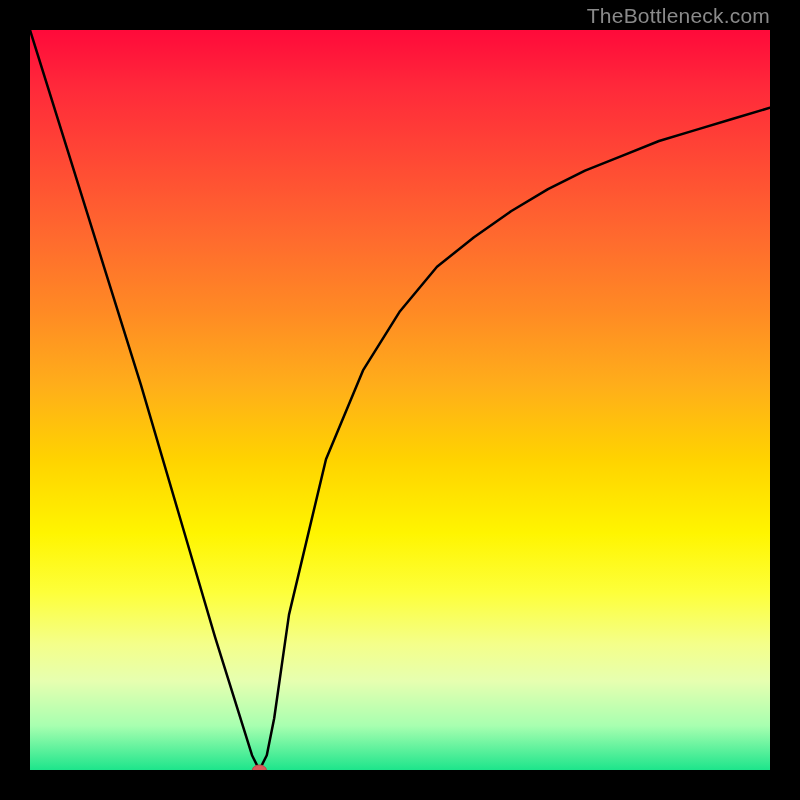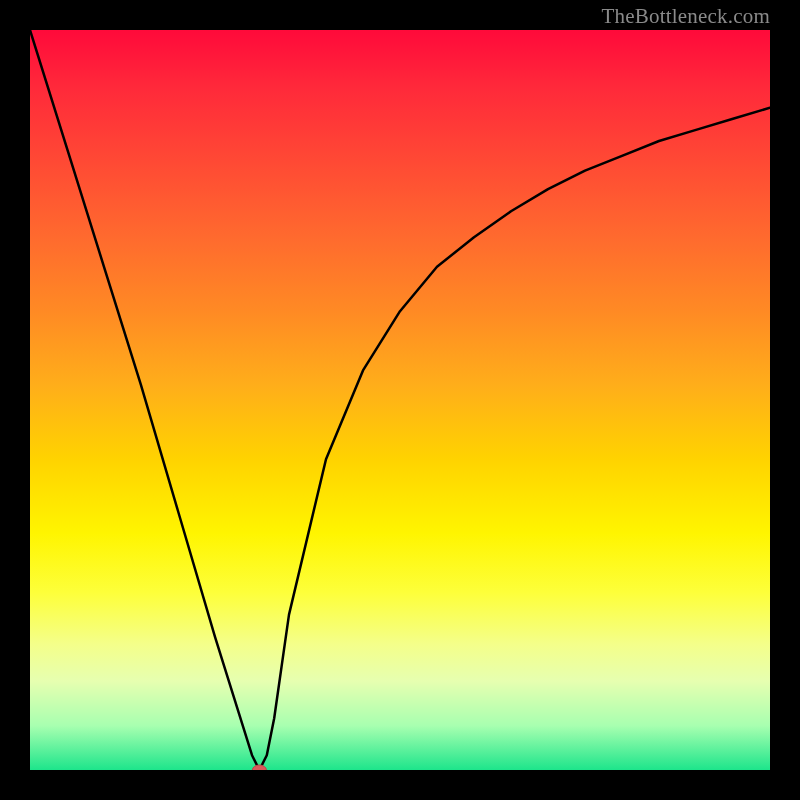--- a/index.html
+++ b/index.html
@@ -47,21 +47,21 @@
   }
   .marker {
     fill: #d85a5a;
     stroke: #b84a4a;
     stroke-width: 1;
   }
   .attribution {
     position: absolute;
     top: 4px;
     right: 30px;
-    font-family: Liberation Serif, serif;
+    font-family: Liberation Sans, sans-serif;
     font-size: 21px;
     color: #8a8a8a;
     letter-spacing: 0.2px;
   }
 </style>
 </head>
 <body>
 
 <div class="frame">
   <div class="attribution">TheBottleneck.com</div>

